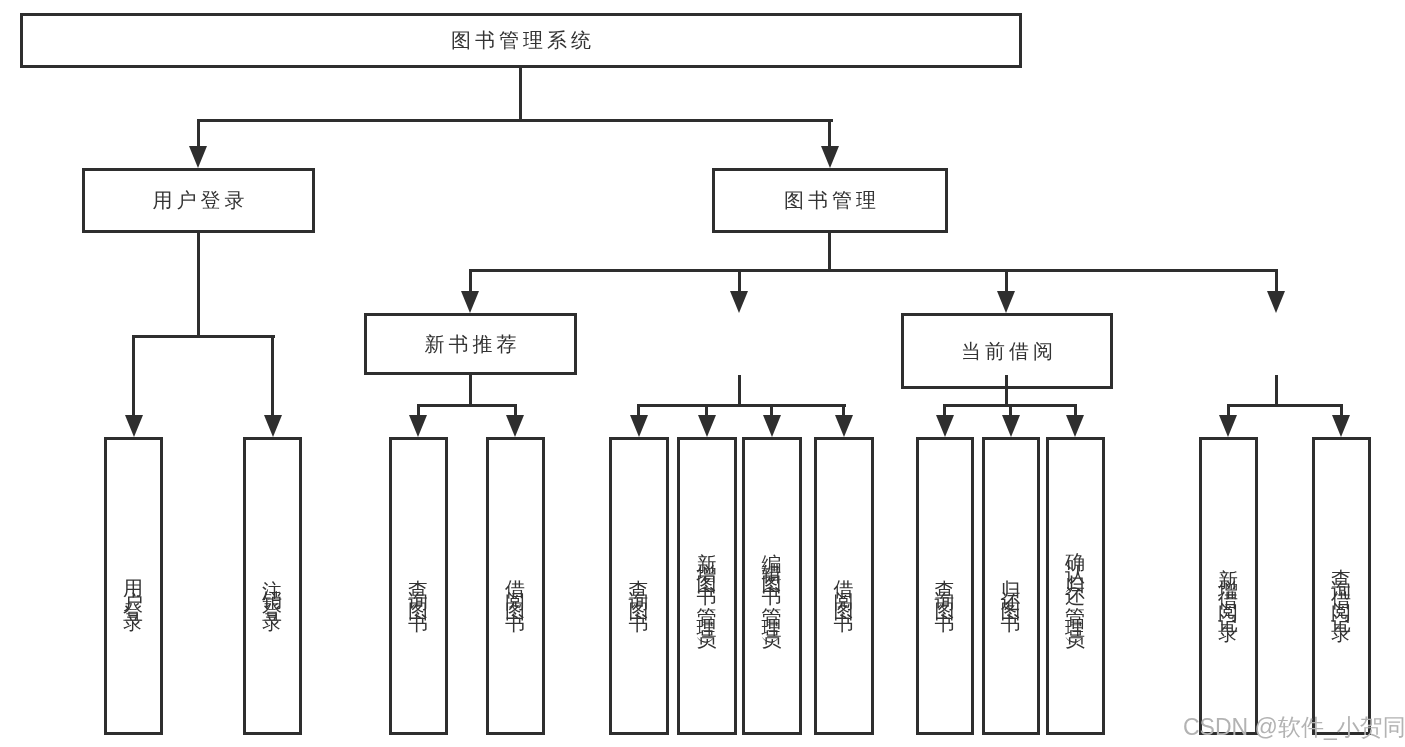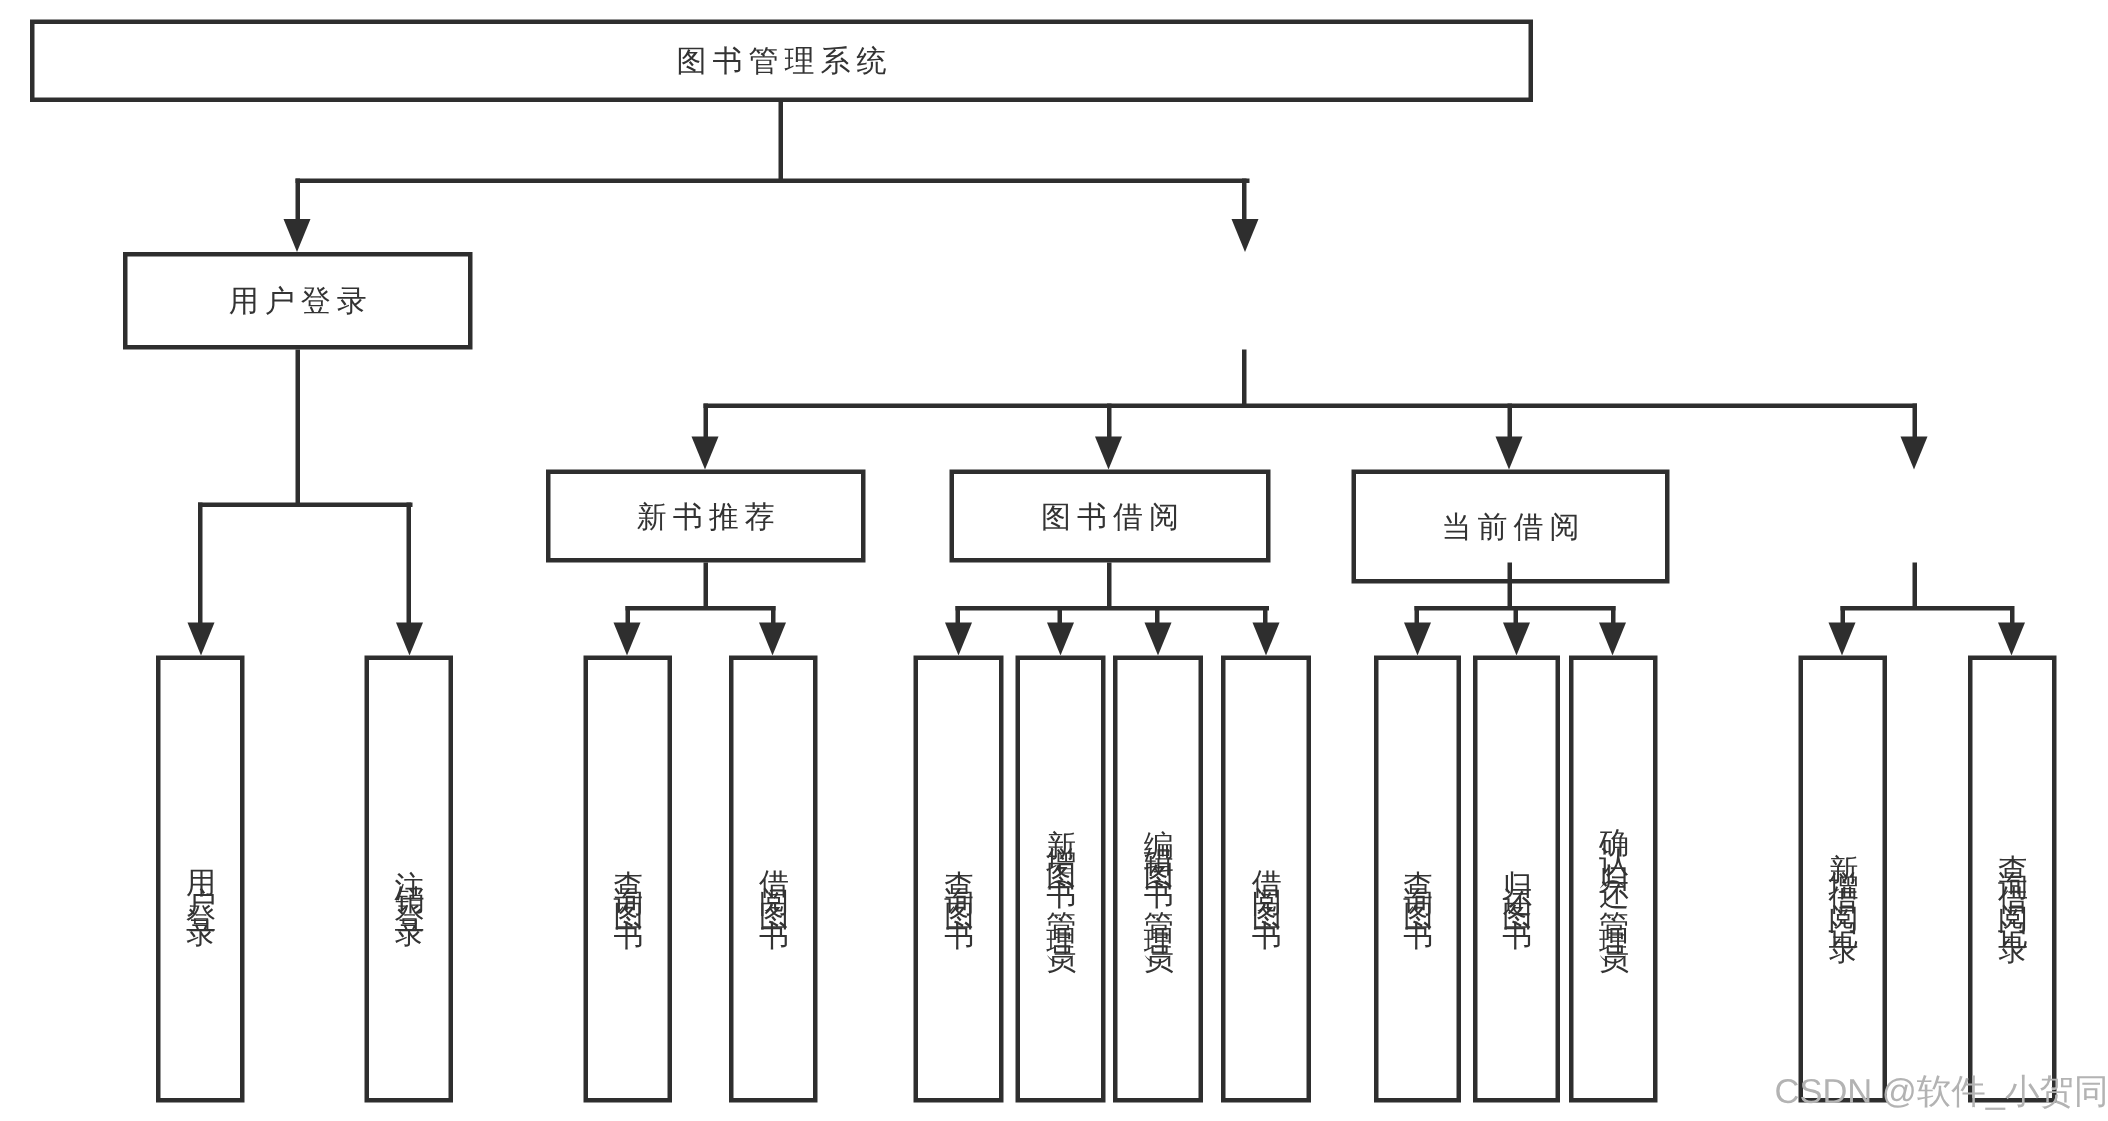--- a/index.html
+++ b/index.html
@@ -43,41 +43,41 @@
   <div class="node" style="left:20px;top:13px;width:1002px;height:55px">图书管理系统</div>
 
   <div class="vline" style="left:519px;top:68px;width:3px;height:53px"></div>
   <div class="hline" style="left:197px;top:119px;width:636px;height:3px"></div>
   <div class="vline" style="left:197px;top:119px;width:3px;height:32px"></div>
   <div class="arrow" style="left:189px;top:146px"></div>
   <div class="vline" style="left:828px;top:119px;width:3px;height:32px"></div>
   <div class="arrow" style="left:821px;top:146px"></div>
 
   <div class="node" style="left:82px;top:168px;width:233px;height:65px">用户登录</div>
+  <div class="node" style="left:712px;top:168px;width:236px;height:65px">图书管理</div>
 
   <div class="vline" style="left:197px;top:233px;width:3px;height:104px"></div>
   <div class="hline" style="left:132px;top:335px;width:143px;height:3px"></div>
   <div class="vline" style="left:132px;top:335px;width:3px;height:84px"></div>
   <div class="arrow" style="left:125px;top:415px"></div>
   <div class="vline" style="left:271px;top:335px;width:3px;height:84px"></div>
   <div class="arrow" style="left:264px;top:415px"></div>
 
   <div class="vline" style="left:828px;top:233px;width:3px;height:38px"></div>
   <div class="hline" style="left:469px;top:269px;width:809px;height:3px"></div>
   <div class="vline" style="left:469px;top:269px;width:3px;height:26px"></div>
   <div class="arrow" style="left:461px;top:291px"></div>
   <div class="vline" style="left:738px;top:269px;width:3px;height:26px"></div>
   <div class="arrow" style="left:730px;top:291px"></div>
   <div class="vline" style="left:1005px;top:269px;width:3px;height:26px"></div>
   <div class="arrow" style="left:997px;top:291px"></div>
   <div class="vline" style="left:1275px;top:269px;width:3px;height:26px"></div>
   <div class="arrow" style="left:1267px;top:291px"></div>
 
   <div class="node" style="left:364px;top:313px;width:213px;height:62px">新书推荐</div>
-  <div class="node" style="left:633px;top:313px;width:214px;height:62px">图书借阅</div>
   <div class="node" style="left:901px;top:313px;width:212px;height:76px">当前借阅</div>
 
   <div class="vline" style="left:469px;top:375px;width:3px;height:31px"></div>
   <div class="hline" style="left:417px;top:404px;width:100px;height:3px"></div>
   <div class="vline" style="left:417px;top:404px;width:3px;height:16px"></div>
   <div class="arrow" style="left:409px;top:415px"></div>
   <div class="vline" style="left:514px;top:404px;width:3px;height:16px"></div>
   <div class="arrow" style="left:506px;top:415px"></div>
 
   <div class="vline" style="left:738px;top:375px;width:3px;height:31px"></div>

